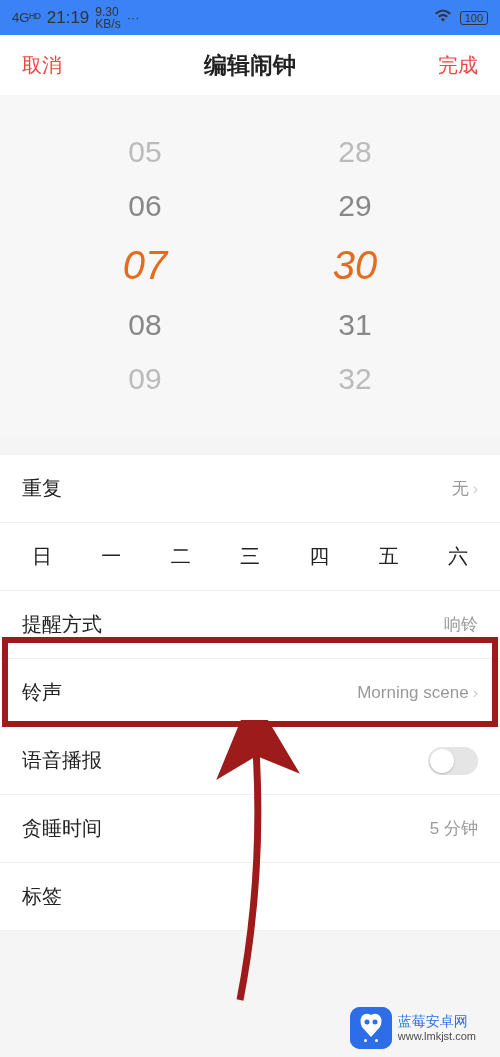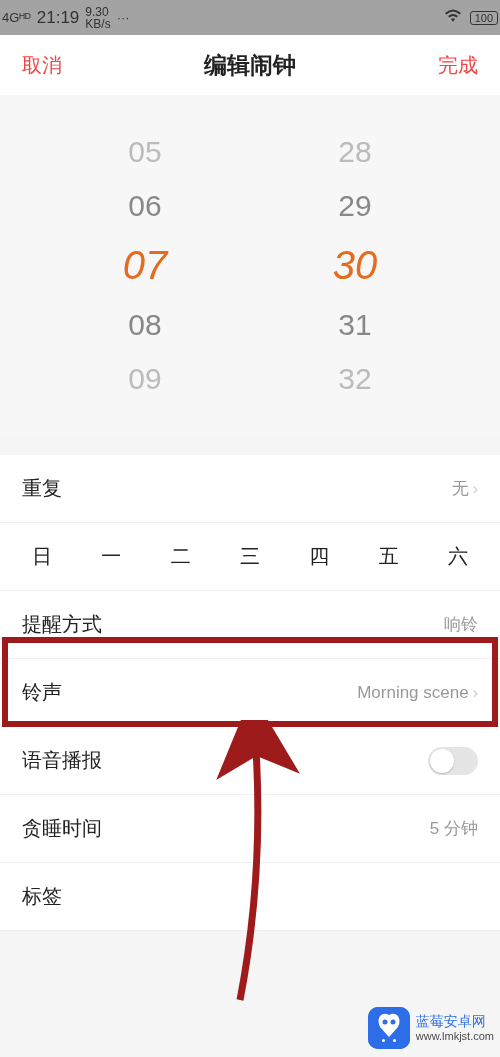--- a/index.html
+++ b/index.html
@@ -6,25 +6,25 @@
     body {
       width: 500px;
       height: 1057px;
       font-family: -apple-system, "PingFang SC", "Microsoft YaHei", sans-serif;
       background: #f5f5f5;
       position: relative;
       overflow: hidden;
     }
     .status-bar {
       height: 35px;
-      background: #a3a3a3;
-      display: flex;
-      justify-content: space-between;
-      align-items: center;
-      padding: 0 2px;
+      background: #3b82f6;
+      display: flex;
+      justify-content: space-between;
+      align-items: center;
+      padding: 0 12px;
       font-size: 13px;
       color: #333;
     }
     .status-left { display: flex; align-items: center; gap: 6px; }
     .status-right { display: flex; align-items: center; gap: 8px; }
     .status-time { font-size: 17px; font-weight: 500; }
     .status-speed { font-size: 12px; line-height: 1; }
     .battery-badge {
       border: 1px solid #333; border-radius: 3px;
       padding: 0 4px; font-size: 11px;
@@ -145,21 +145,21 @@
     }
     .arrow-svg {
       position: absolute;
       left: 180px;
       top: 720px;
       z-index: 11;
       pointer-events: none;
     }
     .watermark {
       position: absolute;
-      right: 6px;
+      right: 24px;
       bottom: 8px;
       display: flex;
       align-items: center;
       gap: 6px;
       z-index: 20;
     }
     .wm-icon {
       width: 42px; height: 42px;
       background: #2d6ee8;
       border-radius: 10px;

